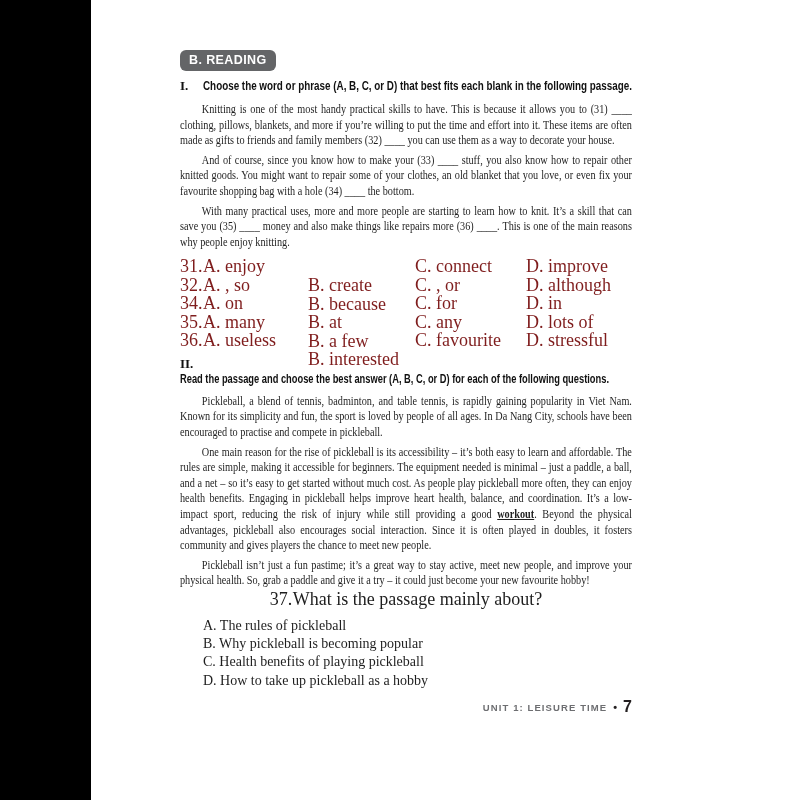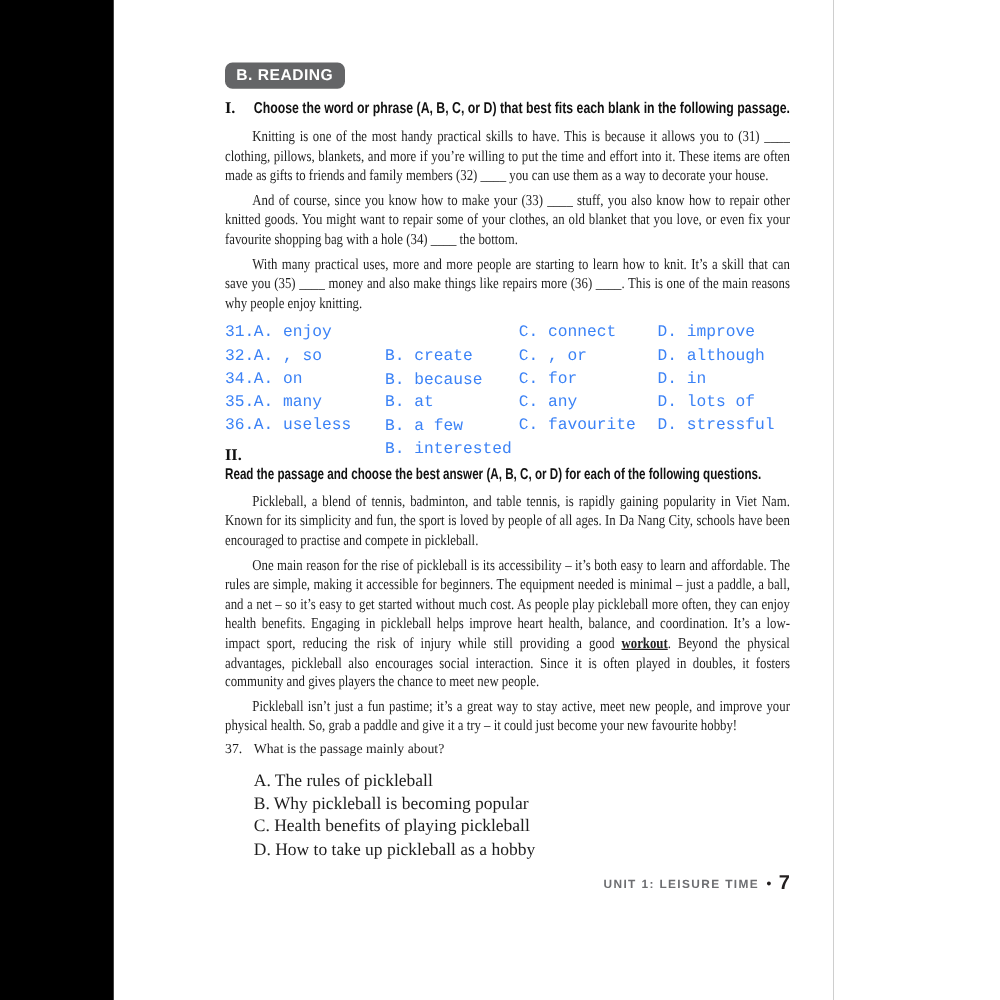--- a/index.html
+++ b/index.html
@@ -1,45 +1,45 @@
 <!DOCTYPE html>
 <html><head>
 <meta charset="utf-8">
 <style>
   html,body{margin:0;padding:0;}
   .stage{position:relative;width:656px;height:800px;background:#000;overflow:hidden;
-         font-family:"Liberation Serif",serif;padding-left:11px;}
+         font-family:"Liberation Serif",serif;}
   .page{position:absolute;left:91px;top:0;width:618px;height:800px;background:#ffffff;}
   .content{position:absolute;left:89px;top:0;width:452px;color:#1e1e1e;}
 
   .badge{display:inline-block;margin-top:50px;background:#646567;color:#fff;
          font:bold 12.5px "Liberation Sans",sans-serif;letter-spacing:.4px;
          padding:3px 9px 4px 9px;border-radius:6px;}
 
   .instr{display:flex;margin-top:7px;align-items:baseline;}
   .instr2{margin-top:6px;flex-direction:column;}
   .inum{flex:none;width:23px;font:bold 13px "Liberation Serif",serif;color:#111;}
   .itext{flex:none;display:block;white-space:nowrap;transform-origin:0 50%;
          font:bold 12.5px "Liberation Sans",sans-serif;color:#111;}
 
   .para{width:538px;transform:scaleX(0.84);transform-origin:0 0;
         font-size:12.2px;line-height:15.6px;text-align:justify;text-indent:26px;
         margin:4px 0 0 0;color:#1e1e1e;}
   .para.first{margin-top:8px;}
   .em{font-weight:bold;text-decoration:underline;}
 
-  .mc{margin-top:7px;font-size:13px;color:#3b82f6;font-family:Liberation Mono, monospace;}
+  .mc{margin-top:7px;font-size:18px;color:#7f1d1d;}
   .mc-row{display:flex;line-height:18.5px;height:18.5px;}
   .mc-num{flex:none;width:23px;}
   .mc-a{flex:none;width:105px;}
   .mc-b{flex:none;width:107px;margin-top:19px;}
   .mc-c{flex:none;width:111px;}
   .mc-d{flex:1;}
 
-  .qrow{display:flex;margin-top:3px;font-size:11px;line-height:15.6px;}
+  .qrow{display:flex;margin-top:3px;font-size:18px;line-height:15.6px;justify-content:center;}
   .qnum{flex:none;width:23px;}
   .qopts{margin-top:9px;}
   .qopt{padding-left:23px;font-size:14px;line-height:18.4px;}
 
   .footer{position:absolute;top:699px;right:77px;display:flex;align-items:center;gap:6px;}
   .funit{font:bold 9.5px "Liberation Sans",sans-serif;color:#6d6e71;letter-spacing:1.1px;}
   .fbullet{font:bold 11px "Liberation Sans",sans-serif;color:#231f20;}
   .fnum{font:bold 16px "Liberation Sans",sans-serif;color:#231f20;line-height:1;}
 </style>
 </head>

